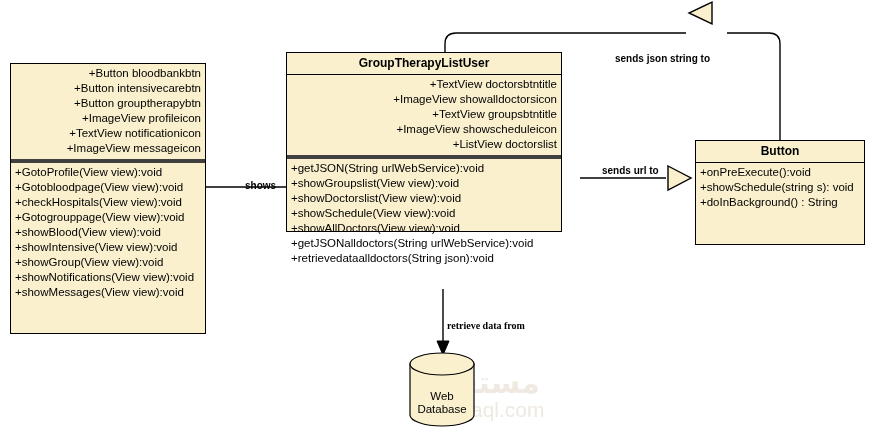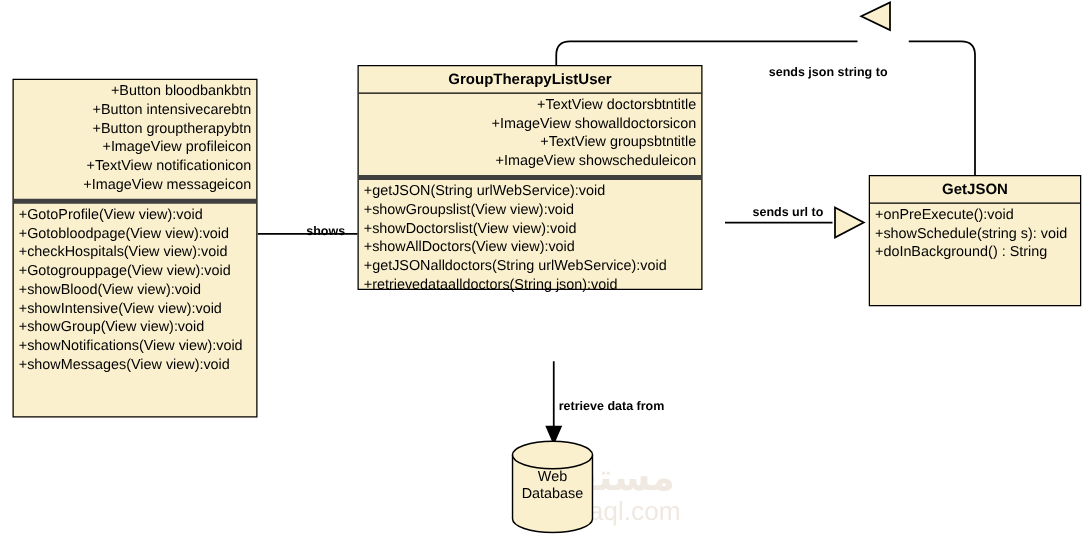--- a/index.html
+++ b/index.html
@@ -75,21 +75,21 @@
   #db-node {
     position: absolute;
     left: 409px;
     top: 352px;
     width: 66px;
     height: 75px;
   }
   .db-label {
     position: absolute;
     left: 0;
-    top: 24px;
+    top: 38px;
     width: 66px;
     text-align: center;
     font-size: 11.5px;
     line-height: 13px;
     color: #000000;
   }
 
   
   #watermark {
     position: absolute;
@@ -161,33 +161,35 @@
     </div>
   </div>
 
   <div class="umlclass" id="cls-gtlu" style="left:286px; top:52px; width:276px; height:180px;">
     <div class="uml-title">GroupTherapyListUser</div>
     <div class="uml-section divided">
       <div class="uml-row">+TextView  doctorsbtntitle</div>
       <div class="uml-row">+ImageView showalldoctorsicon</div>
       <div class="uml-row">+TextView groupsbtntitle</div>
       <div class="uml-row">+ImageView showscheduleicon</div>
+      <div class="uml-row">+ListView doctorslist</div>
     </div>
     <div class="uml-section">
       <div class="uml-row">+getJSON(String urlWebService):void</div>
       <div class="uml-row">+showGroupslist(View view):void</div>
       <div class="uml-row">+showDoctorslist(View view):void</div>
+      <div class="uml-row">+showSchedule(View view):void</div>
       <div class="uml-row">+showAllDoctors(View view):void</div>
       <div class="uml-row">+getJSONalldoctors(String urlWebService):void</div>
       <div class="uml-row">+retrievedataalldoctors(String json):void</div>
     </div>
   </div>
 
   <div class="umlclass" id="cls-getjson" style="left:695px; top:140px; width:170px; height:105px;">
-    <div class="uml-title">GetJSON</div>
+    <div class="uml-title">Button</div>
     <div class="uml-section">
       <div class="uml-row">+onPreExecute():void</div>
       <div class="uml-row">+showSchedule(string s): void</div>
       <div class="uml-row">+doInBackground() : String</div>
     </div>
   </div>
 
   <div id="db-node">
     <svg width="66" height="75" viewBox="0 0 66 75">
       <path d="M 1 12 L 1 63 A 32 11 0 0 0 65 63 L 65 12 Z" fill="#faf0ce" stroke="#000000" stroke-width="1.2"></path>
@@ -195,15 +197,15 @@
     </svg>
     <div class="db-label">
       <div>Web</div>
       <div>Database</div>
     </div>
   </div>
 
   <div class="edge-label" style="left:245px; top:161px;">shows</div>
   <div class="edge-label" style="left:602px; top:146px;">sends url to</div>
   <div class="edge-label" style="left:615px; top:34px;">sends json string to</div>
-  <div class="edge-label" style="left:447px; top:301px;">retrieve data from</div>
+  <div class="edge-label" style="left:447px; top:301px;font-family:Liberation Serif, serif;">retrieve data from</div>
 
 </div>
 
 </body></html>

